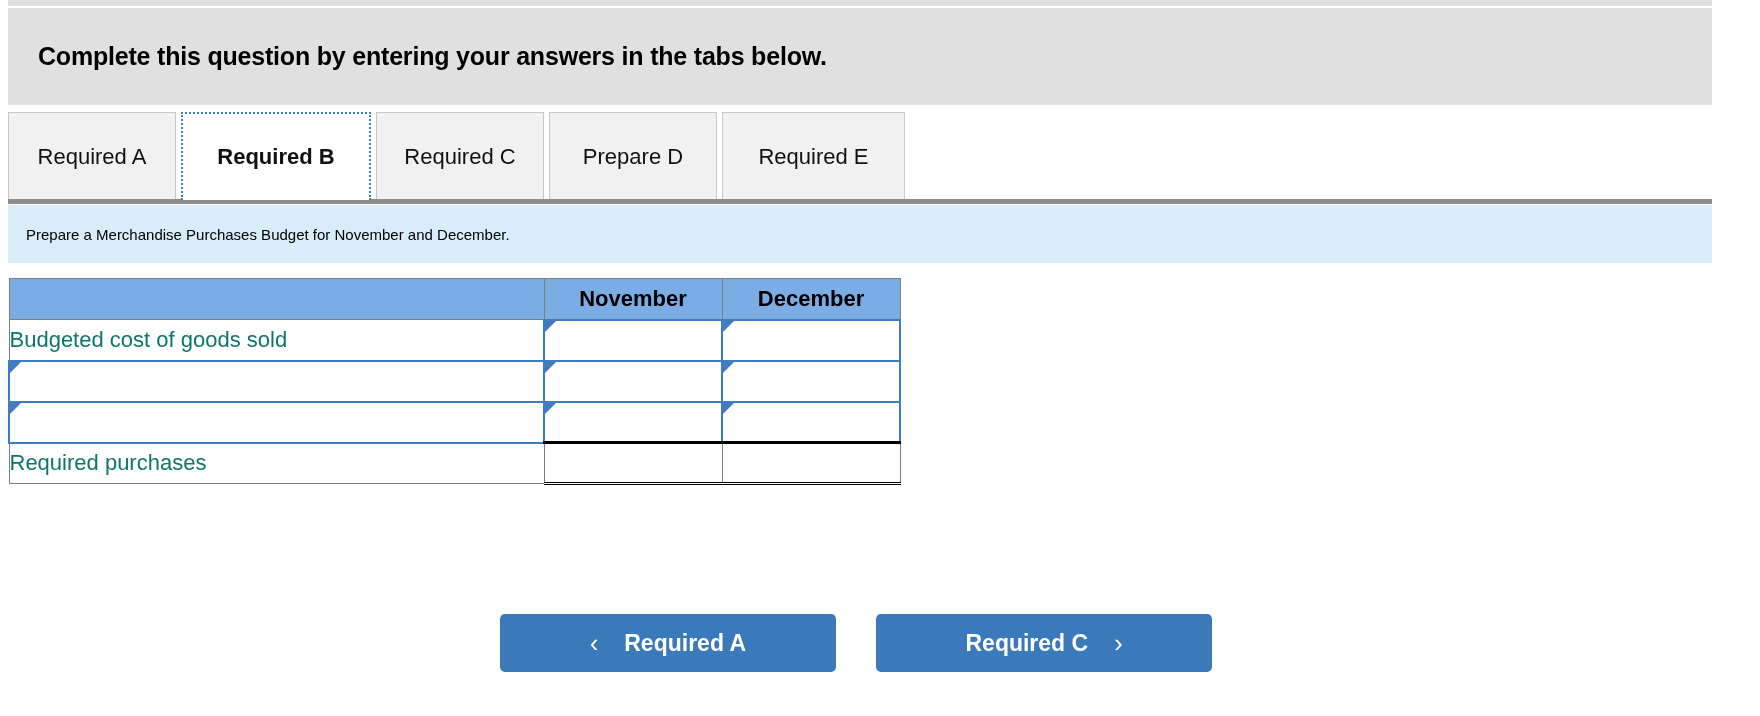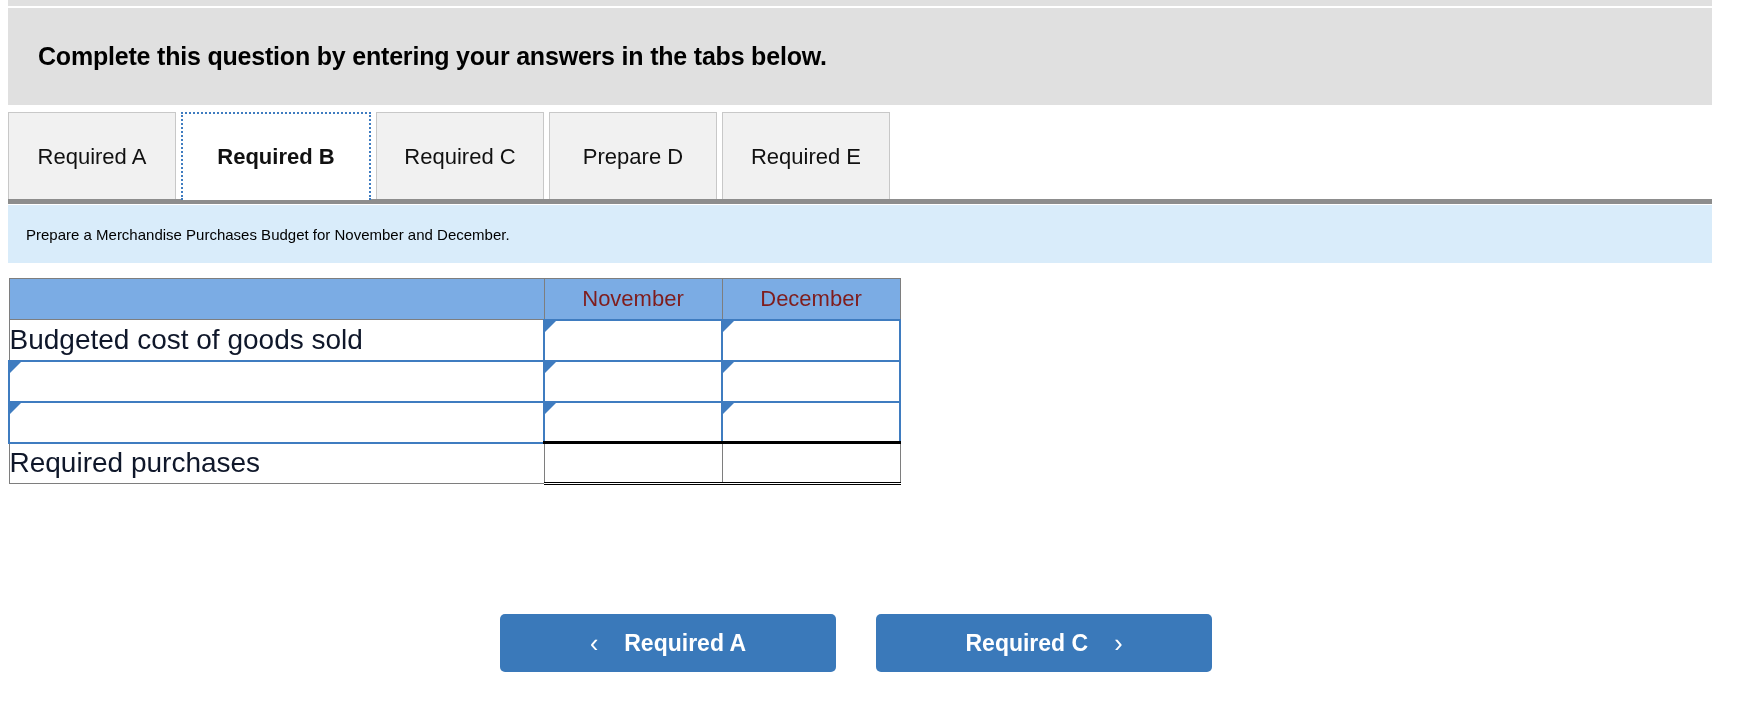--- a/index.html
+++ b/index.html
@@ -93,31 +93,31 @@
 
   .col-label { width: 535px; }
   .col-month { width: 178px; }
 
   .hdr {
     height: 41px;
     background: #7bace4;
     border: 1px solid #7e7e7e;
     text-align: center;
     font-size: 22px;
-    font-weight: normal;
-    color: #7f1d1d;
+    font-weight: bold;
+    color: #000000;
   }
   .hdr.blank { background:#7bace4; }
 
   .rowcell {
     height: 41px;
     border: 1px solid #7e7e7e;
     background: #fff;
-    font-size: 28px;
-    color: #0f172a;
+    font-size: 22px;
+    color: #0f766e;
     padding-left: 7px;
     vertical-align: middle;
     white-space: nowrap;
   }
   .rowcell.plain-num { border: 1px solid #7e7e7e; }
 
   
   .cell-input {
     position: relative;
     height: 41px;
@@ -194,21 +194,21 @@
         </div>
         <div class="tab selected" style="width: 190px; font-weight: bold;">
           <span>Required B</span>
         </div>
         <div class="tab" style="width: 168px;">
           <span>Required C</span>
         </div>
         <div class="tab" style="width: 168px;">
           <span>Prepare D</span>
         </div>
-        <div class="tab" style="width: 168px;">
+        <div class="tab" style="width: 183px;">
           <span>Required E</span>
         </div>
       </div>
     <div class="tab-underline"></div>
   </div>
 
   <div class="req-strip">
     <div class="req-strip-text">Prepare a Merchandise Purchases Budget for November and December.</div>
   </div>
 

